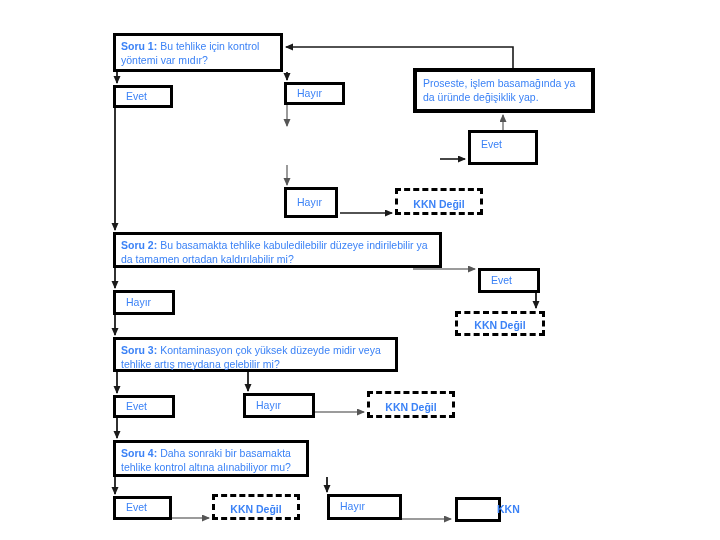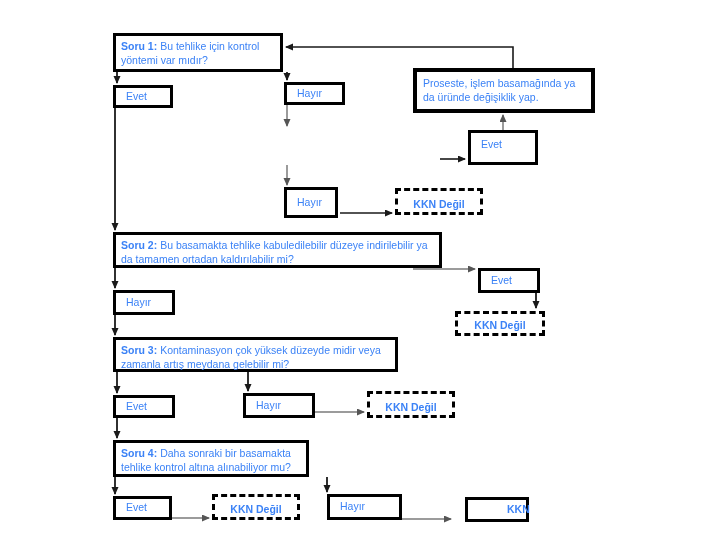--- a/index.html
+++ b/index.html
@@ -100,21 +100,21 @@
 
   <div class="box dashed" style="left:455px;top:311px;width:90px;height:25px;">
     <span>KKN Değil</span>
   </div>
 
   <div class="box abox" style="left:113px;top:290px;width:62px;height:25px;">
     <span>Hayır</span>
   </div>
 
   <div class="box qbox" style="left:113px;top:337px;width:285px;height:35px;">
-    <span class="b">Soru 3:</span><span>Kontaminasyon çok yüksek düzeyde midir veya zamanla artış meydana gelebilir mi?</span>
+    <span class="b">Soru 3:</span><span>Kontaminasyon çok yüksek düzeyde midir veya tehlike artış meydana gelebilir mi?</span>
   </div>
 
   <div class="box abox" style="left:113px;top:395px;width:62px;height:23px;">
     <span>Evet</span>
   </div>
 
   <div class="box abox" style="left:243px;top:393px;width:72px;height:25px;">
     <span>Hayır</span>
   </div>
 
@@ -131,17 +131,17 @@
   </div>
 
   <div class="box dashed" style="left:212px;top:494px;width:88px;height:26px;">
     <span>KKN Değil</span>
   </div>
 
   <div class="box abox" style="left:327px;top:494px;width:75px;height:26px;">
     <span>Hayır</span>
   </div>
 
-  <div class="box solidout" style="left:465px;top:497px;width:64px;height:25px;padding-left:39px;">
+  <div class="box solidout" style="left:455px;top:497px;width:46px;height:25px;padding-left:39px;">
     <span>KKN</span>
   </div>
 
 </div>
 
 </body></html>

